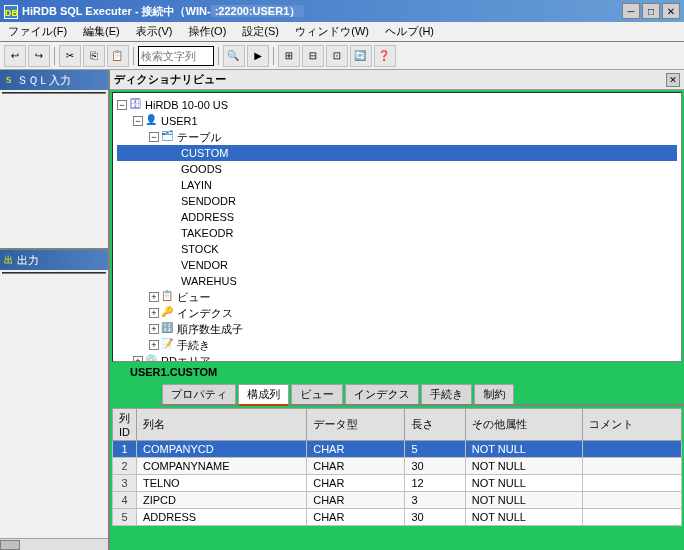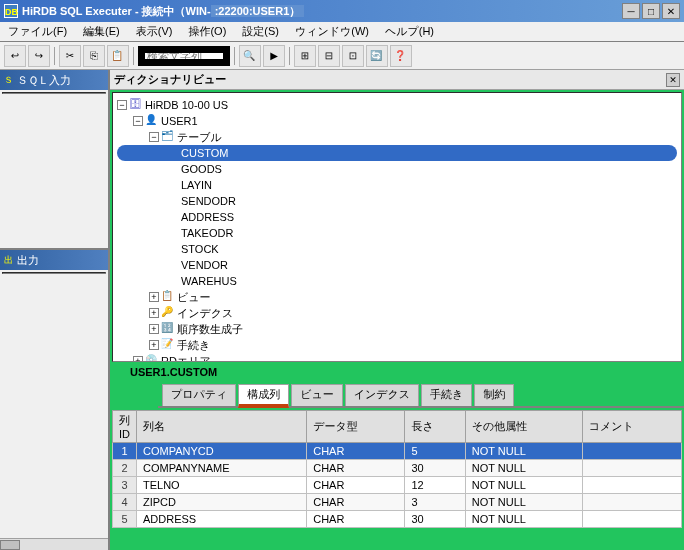--- a/index.html
+++ b/index.html
@@ -17,21 +17,21 @@
       background: linear-gradient(to right, #3a6fc4, #6a9fd8);
       color: white;
       height: 22px;
       display: flex;
       align-items: center;
       padding: 0 4px;
       justify-content: space-between;
     }
     .title-bar-left {
       display: flex;
-      align-items: center;
+      align-items: flex-end;
       gap: 4px;
       font-size: 11px;
       font-weight: bold;
     }
     .title-bar-icon {
       width: 14px;
       height: 14px;
       background: #4080c0;
       display: inline-block;
       font-size: 9px;
@@ -94,23 +94,23 @@
       cursor: pointer;
       font-size: 10px;
     }
     .toolbar-separator {
       width: 1px;
       height: 18px;
       background: #a0a0a0;
       margin: 0 2px;
     }
     .toolbar-search-box {
-      width: 92px;
+      width: 76px;
       height: 20px;
-      border: 7px solid #000000;
+      border: 1px solid #000000;
       background: white;
       font-size: 11px;
       padding: 0 2px;
     }
 
     
     .main-area {
       display: flex;
       height: calc(550px - 22px - 20px - 28px);
     }
@@ -197,21 +197,21 @@
       padding: 4px;
     }
 
     .tree-node {
       display: flex;
       align-items: center;
       height: 16px;
       cursor: pointer;
       white-space: nowrap;
     }
-    .tree-node.selected { background: #316ac5; color: white; border-radius: 8px; }
+    .tree-node.selected { background: #316ac5; color: white; }
 
     .tree-indent { display: inline-block; width: 16px; flex-shrink: 0; }
     .tree-expand {
       display: inline-block;
       width: 10px;
       height: 10px;
       border: 1px solid #808080;
       text-align: center;
       line-height: 8px;
       font-size: 9px;
@@ -267,21 +267,21 @@
       font-size: 11px;
       cursor: pointer;
       border: 1px solid #a0a0a0;
       border-bottom: none;
       background: #d8d8d8;
       margin-right: 2px;
       margin-top: 2px;
     }
     .tab.active {
       background: white;
-      border-bottom: 4px solid #c2410c;
+      border-bottom: 2px solid #c2410c;
       margin-bottom: -2px;
       position: relative;
     }
 
     
     .table-area {
       flex: 1;
       overflow: auto;
       margin: 2px;
     }

